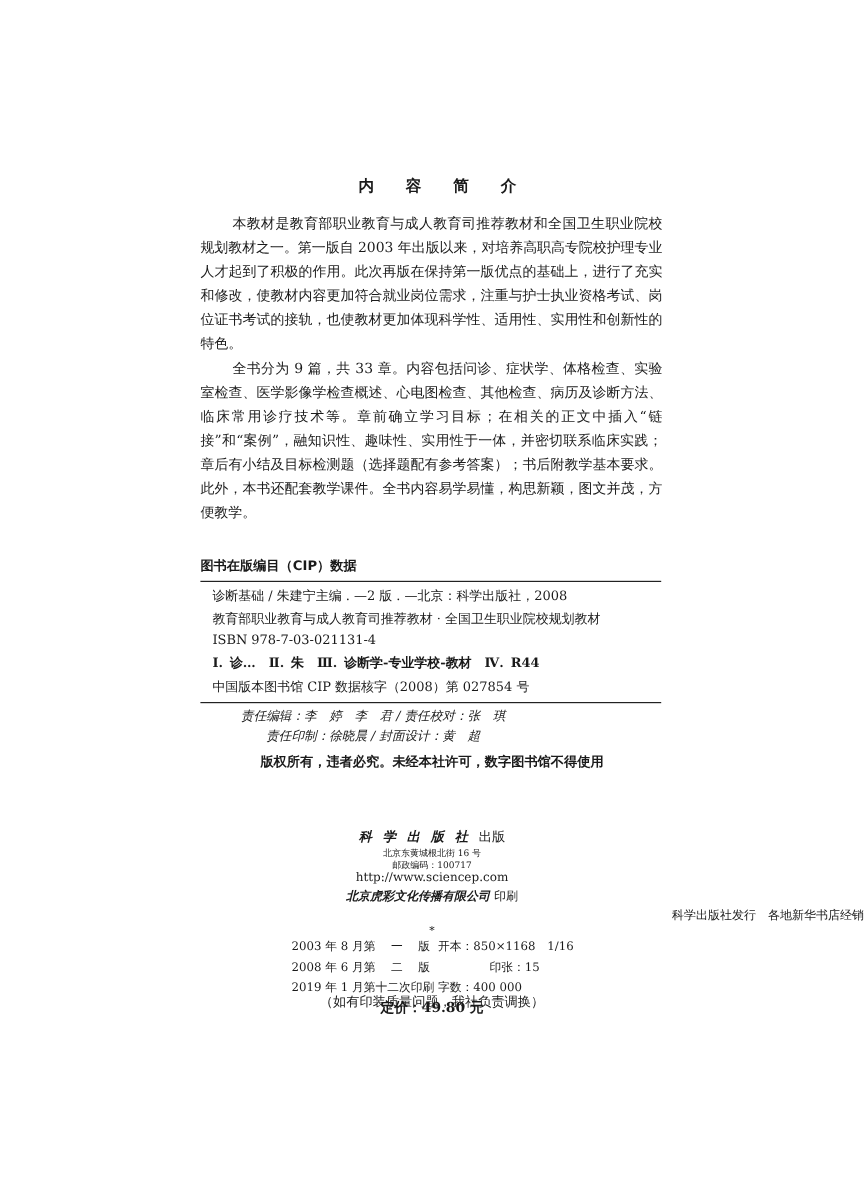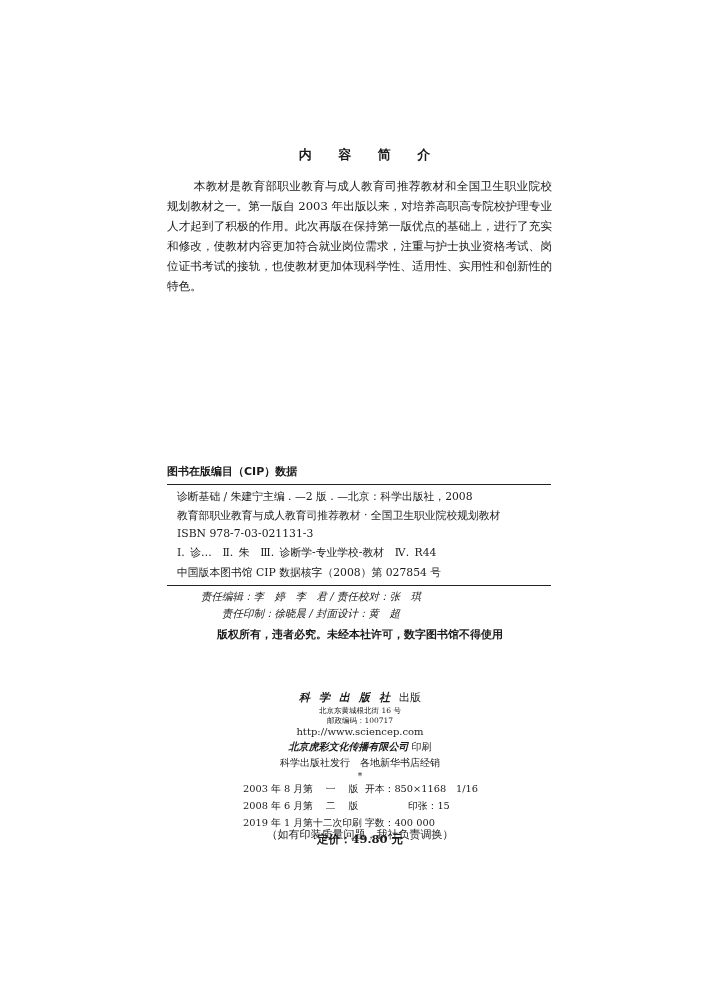--- a/index.html
+++ b/index.html
@@ -43,45 +43,46 @@
   .price { font-size: 11.5px; font-weight: bold; }
   .note { font-size: 11px; }
 </style>
 </head>
 <body>
 
 <div class="abs title">内 容 简 介</div>
 
 <div class="abs body-text">
   <p>本教材是教育部职业教育与成人教育司推荐教材和全国卫生职业院校规划教材之一。第一版自 2003 年出版以来，对培养高职高专院校护理专业人才起到了积极的作用。此次再版在保持第一版优点的基础上，进行了充实和修改，使教材内容更加符合就业岗位需求，注重与护士执业资格考试、岗位证书考试的接轨，也使教材更加体现科学性、适用性、实用性和创新性的特色。</p>
+  <p>全书分为 9 篇，共 33 章。内容包括问诊、症状学、体格检查、实验室检查、医学影像学检查概述、心电图检查、其他检查、病历及诊断方法、临床常用诊疗技术等。章前确立学习目标；在相关的正文中插入“链接”和“案例”，融知识性、趣味性、实用性于一体，并密切联系临床实践；章后有小结及目标检测题（选择题配有参考答案）；书后附教学基本要求。此外，本书还配套教学课件。全书内容易学易懂，构思新颖，图文并茂，方便教学。</p>
 </div>
 
 <div class="abs cip-heading">图书在版编目（CIP）数据</div>
 <div class="abs rule" style="top:484px;"></div>
 <div class="abs cip-line" style="top:490px;">诊断基础 / 朱建宁主编 . —2 版 . —北京：科学出版社，2008</div>
 <div class="abs cip-line" style="top:509px;">教育部职业教育与成人教育司推荐教材 · 全国卫生职业院校规划教材</div>
-<div class="abs cip-line" style="top:527px;">ISBN 978-7-03-021131-3</div>
-<div class="abs cip-class" style="top:546px;">Ⅰ. 诊…　Ⅱ. 朱　Ⅲ. 诊断学-专业学校-教材　Ⅳ. R44</div>
+<div class="abs cip-line" style="top:527px;">ISBN 978-7-03-021131-4</div>
+<div class="abs cip-class" style="top:546px;font-weight:bold;">Ⅰ. 诊…　Ⅱ. 朱　Ⅲ. 诊断学-专业学校-教材　Ⅳ. R44</div>
 <div class="abs cip-line" style="top:566px;">中国版本图书馆 CIP 数据核字（2008）第 027854 号</div>
 <div class="abs rule" style="top:585px;"></div>
 
 <div class="abs credit" style="top:590px;">责任编辑：李　婷　李　君 / 责任校对：张　琪</div>
 <div class="abs credit" style="top:607px;">责任印制：徐晓晨 / 封面设计：黄　超</div>
 <div class="abs rights" style="top:627px;">版权所有，违者必究。未经本社许可，数字图书馆不得使用</div>
 
 <div class="abs center pub-name" style="top:690px;">
   <span class="pn">科学出版社</span><span>出版</span>
 </div>
 <div class="abs center small" style="top:706px;">北京东黄城根北街 16 号</div>
 <div class="abs center small" style="top:716px;">邮政编码：100717</div>
 <div class="abs center url" style="top:726px;">http://www.sciencep.com</div>
 <div class="abs center printer" style="top:740px;">
   <span class="pr">北京虎彩文化传播有限公司</span> <span>印刷</span>
 </div>
-<div class="abs center dist" style="top:756px;">科学出版社发行　各地新华书店经销</div>
+<div class="abs center dist" style="top:756px;text-align:right;">科学出版社发行　各地新华书店经销</div>
 <div class="abs center star" style="top:771px;">*</div>
 
 <div class="abs ed" style="top:783px;">2003 年 8 月第　 一 　版</div>
 <div class="abs ed-r" style="top:783px;">开本：850×1168　1/16</div>
 <div class="abs ed" style="top:800px;">2008 年 6 月第　 二 　版</div>
 <div class="abs ed-r" style="top:800px;padding-left:43px;">印张：15</div>
 <div class="abs ed" style="top:817px;">2019 年 1 月第十二次印刷</div>
 <div class="abs ed-r" style="top:817px;">字数：400 000</div>
 
 <div class="abs center price" style="top:832px;">定价：49.80 元</div>

